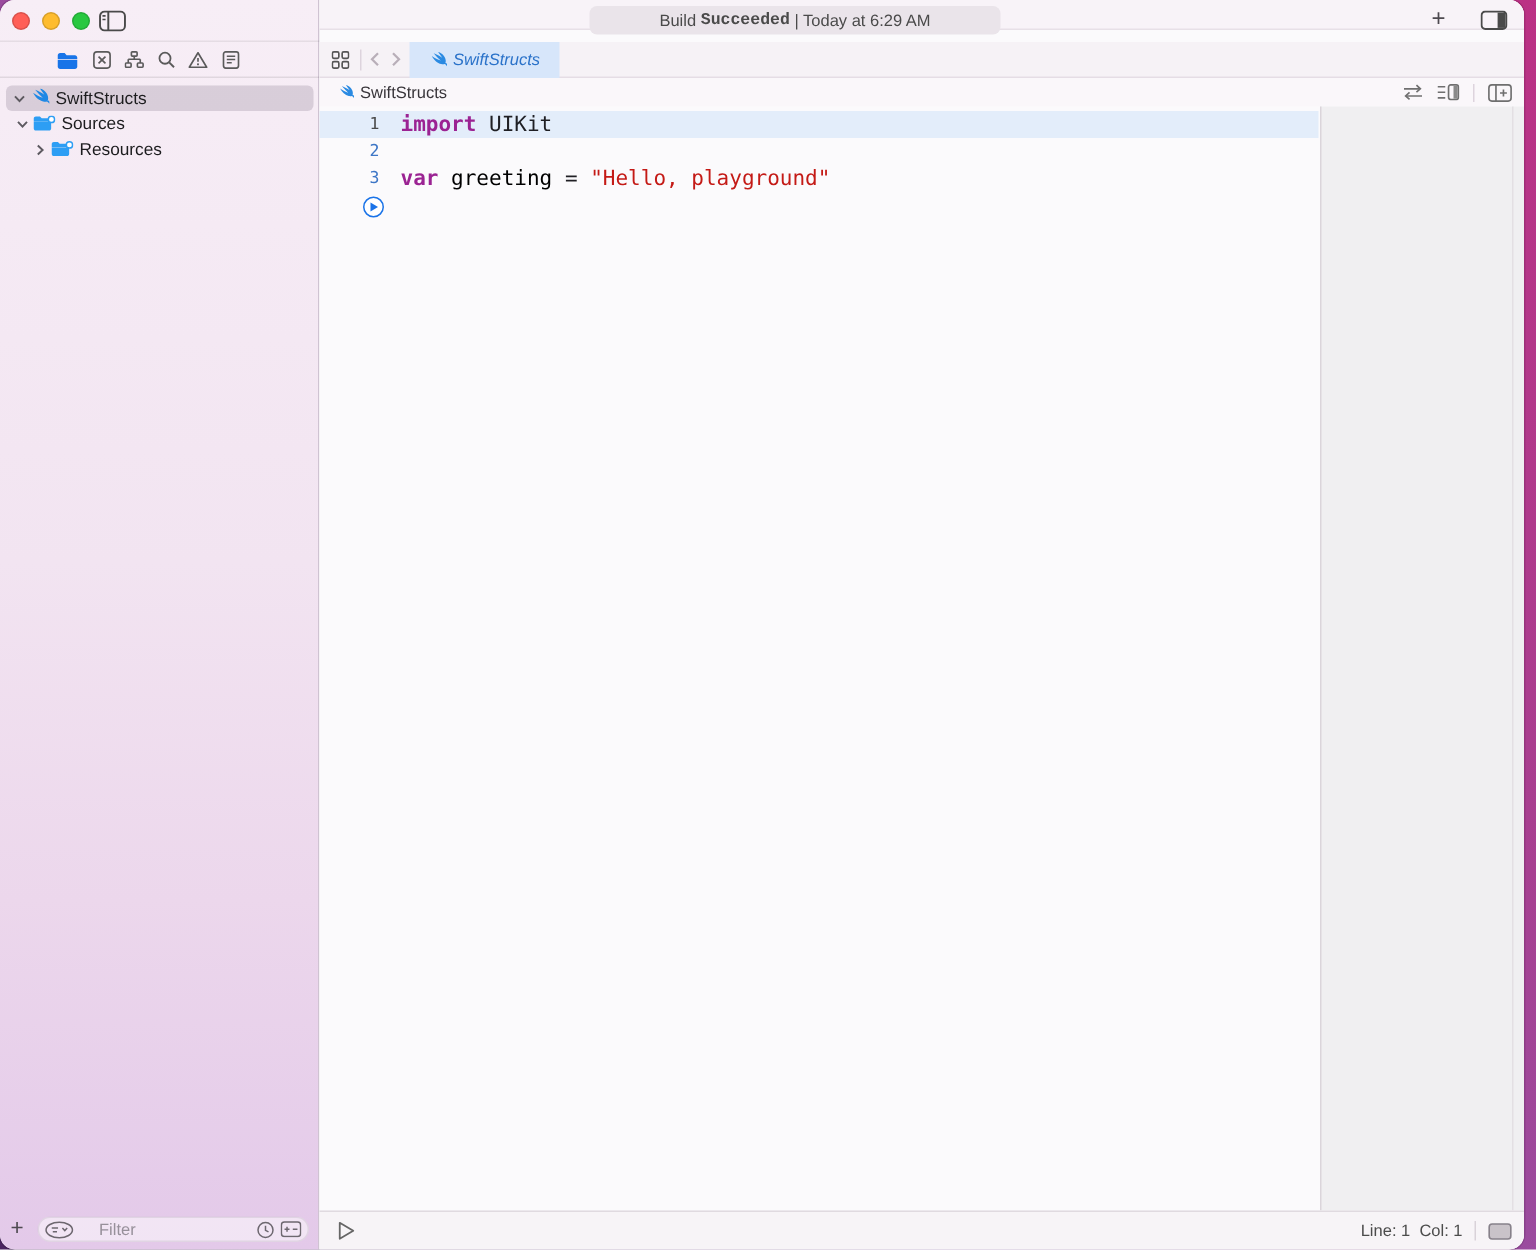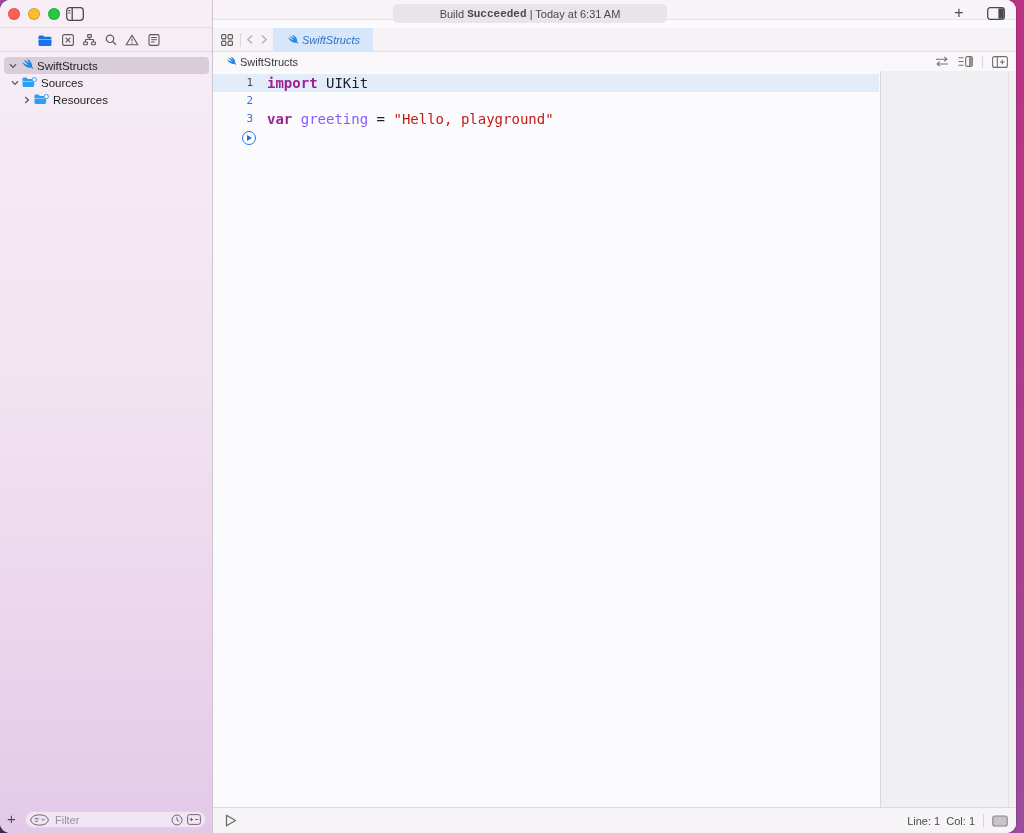--- a/index.html
+++ b/index.html
@@ -72,21 +72,21 @@
   .jump-actions { position:absolute; right:8px; top:0; height:19px; display:flex; align-items:center; gap:9px; }
   .jump-sep { width:1px; height:12px; background:#ddd4dd; }
   
   .code-area { position:absolute; left:0; top:71px; width:803px; height:736px; background:#fbfafc; }
   .line-highlight { position:absolute; left:0; top:3px; width:666px; height:18px; background:#e3edfa; }
   .code-row { position:absolute; left:0; width:666px; height:18px; font-family:"DejaVu Sans Mono", monospace; }
   .lnum { position:absolute; left:0; width:40px; text-align:right; font-size:11px; line-height:18px; color:#3d76c6; }
   .lnum.current { color:#4a4a4a; }
   .code-line { position:absolute; left:54px; font-size:14px; line-height:18px; white-space:pre; color:#1f1f24; font-weight:500; }
   .tok-kw { color:#9b2393; font-weight:bold; }
-  .tok-name { color:#8b5cf6;text-align:right; }
+  .tok-name { color:#000000;text-align:right; }
   .tok-str { color:#c41a16; }
   .play-circle {
     position:absolute; left:29px; top:60px; width:14px; height:14px;
     border:1.4px solid #1a73e8; border-radius:50%; background:#fff;
     display:flex; align-items:center; justify-content:center;
   }
   .play-circle .tri {
     width:0; height:0; margin-left:1.5px;
     border-left:5px solid #1a73e8; border-top:3.5px solid transparent; border-bottom:3.5px solid transparent;
   }
@@ -222,40 +222,40 @@
 
     <div class="filter-bar">
       <div class="filter-add">+</div>
       <div class="filter-field">
         <svg width="20" height="12" viewBox="0 0 20 12" style="flex:none;">
           <ellipse cx="9.5" cy="6" rx="8.8" ry="5.2" fill="none" stroke="#6d676f" stroke-width="1"></ellipse>
           <line x1="4.5" y1="4.7" x2="8.7" y2="4.7" stroke="#6d676f" stroke-width="1"></line>
           <line x1="5.2" y1="7.2" x2="8" y2="7.2" stroke="#6d676f" stroke-width="1"></line>
           <polyline points="11.6,4.7 13.2,6.4 14.8,4.7" fill="none" stroke="#6d676f" stroke-width="1"></polyline>
         </svg>
-        <input type="text" style="margin-left: 5px;" placeholder="Filter">
+        <input type="text" style="margin-left: 16px;" placeholder="Filter">
         <svg width="12" height="12" viewBox="0 0 12 12" style="flex:none; margin-right:4px;">
           <circle cx="6" cy="6" r="5" fill="none" stroke="#6d676f" stroke-width="1"></circle>
           <polyline points="6,3.2 6,6.2 8,7.3" fill="none" stroke="#6d676f" stroke-width="1"></polyline>
         </svg>
         <svg width="14" height="11" viewBox="0 0 14 11" style="flex:none;">
           <rect x="0.6" y="0.6" width="12.8" height="9.8" rx="2" fill="none" stroke="#6d676f" stroke-width="1"></rect>
           <line x1="2.7" y1="5.5" x2="6" y2="5.5" stroke="#6d676f" stroke-width="1"></line>
           <line x1="4.35" y1="3.8" x2="4.35" y2="7.2" stroke="#6d676f" stroke-width="1"></line>
           <line x1="8.2" y1="5.5" x2="11.3" y2="5.5" stroke="#6d676f" stroke-width="1"></line>
         </svg>
       </div>
     </div>
   </div>
 
   <div class="editor-col">
 
     <div class="editor-titlebar">
       <div class="status-pill">
-        <span>Build </span><b>Succeeded</b><span> | Today at 6:31 AM</span>
+        <span>Build </span><b>Succeeded</b><span> | Today at 6:29 AM</span>
       </div>
       <div class="titlebar-add">+</div>
       <div class="titlebar-pane">
         <svg width="18" height="13" viewBox="0 0 18 13">
           <rect x="0.7" y="0.7" width="16.6" height="11.6" rx="2.5" fill="none" stroke="#4a4a4a" stroke-width="1.3"></rect>
           <rect x="11.4" y="1.4" width="5.3" height="10.2" fill="#4a4a4a"></rect>
         </svg>
       </div>
     </div>
 

